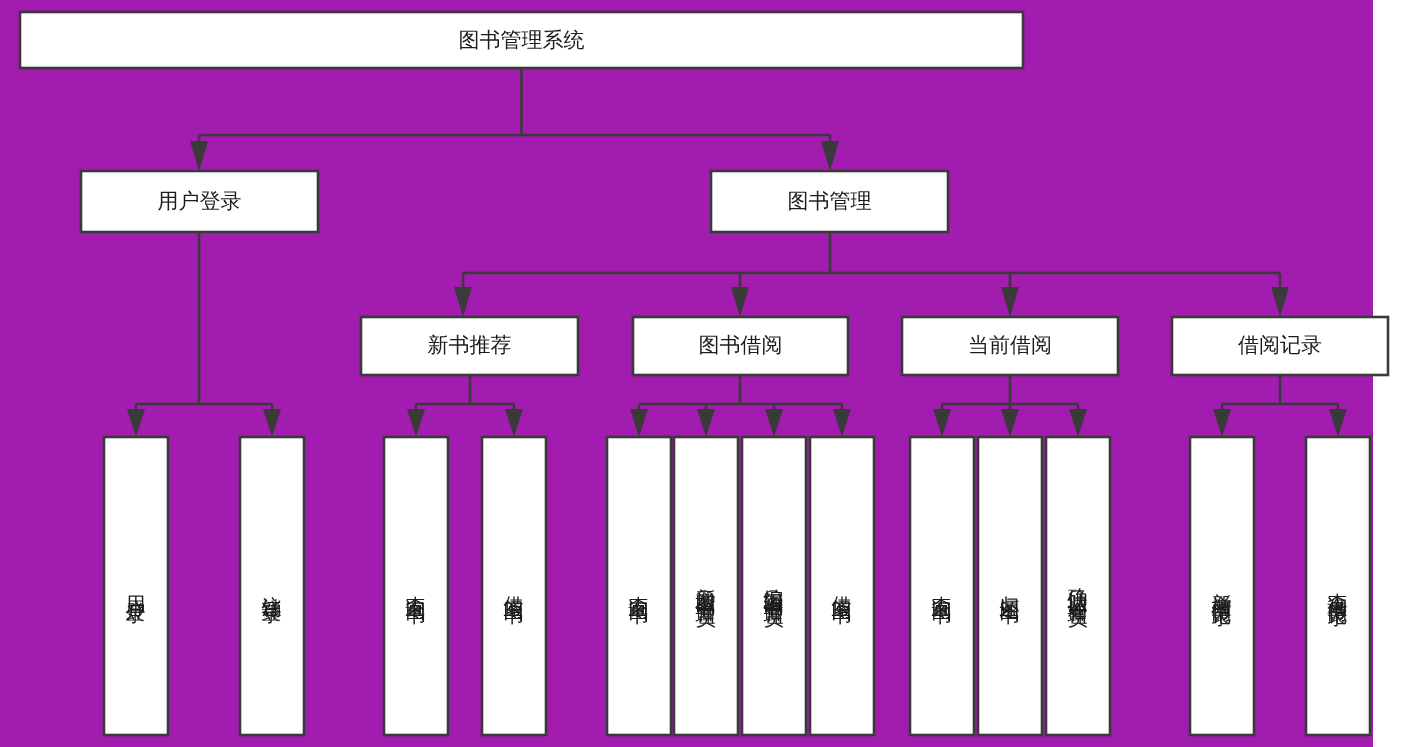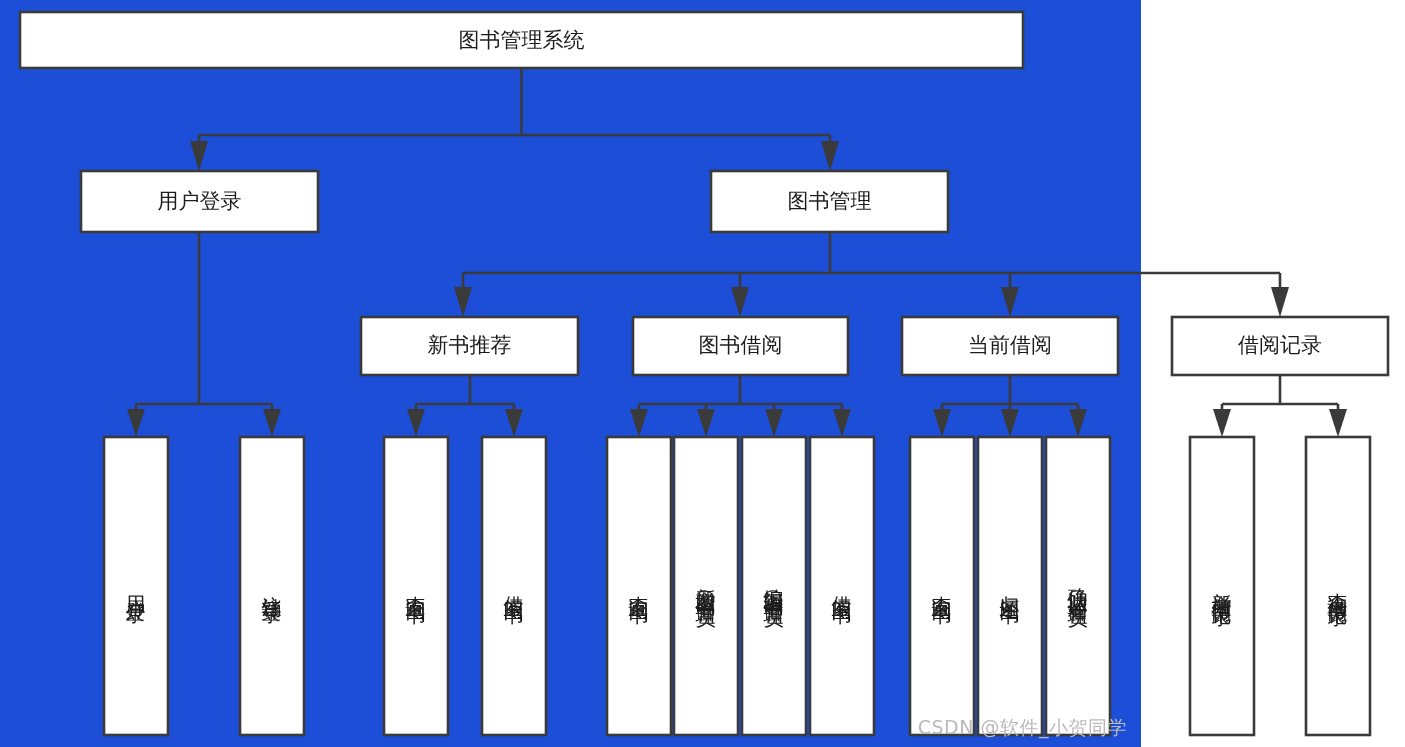--- a/index.html
+++ b/index.html
@@ -9,23 +9,23 @@
     background: #ffffff;
   }
   body {
     width: 1405px;
     height: 747px;
     overflow: hidden;
     font-family: "DejaVu Sans", "Liberation Sans", sans-serif;
   }
   #diagram-root {
     position: relative;
-    width: 1141px;
+    width: 1373px;
     height: 747px;
-    background: #1d4ed8;
+    background: #a21caf;
   }
   svg.flow {
     position: absolute;
     top: 0;
     left: 0;
     width: 1405px;
     height: 747px;
     display: block;
   }
   .node-rect {
@@ -232,15 +232,14 @@
       <rect class="node-rect" x="1190" y="437" width="64" height="298"></rect>
       <text class="node-label vertical" x="1222" y="586">新增借阅记录</text>
     </g>
     <g>
       <rect class="node-rect" x="1306" y="437" width="64" height="298"></rect>
       <text class="node-label vertical" x="1338" y="586">查询借阅记录</text>
     </g>
 
   </svg>
 
-  <div class="watermark">CSDN @软件_小贺同学</div>
 
 </div>
 
 </body></html>

